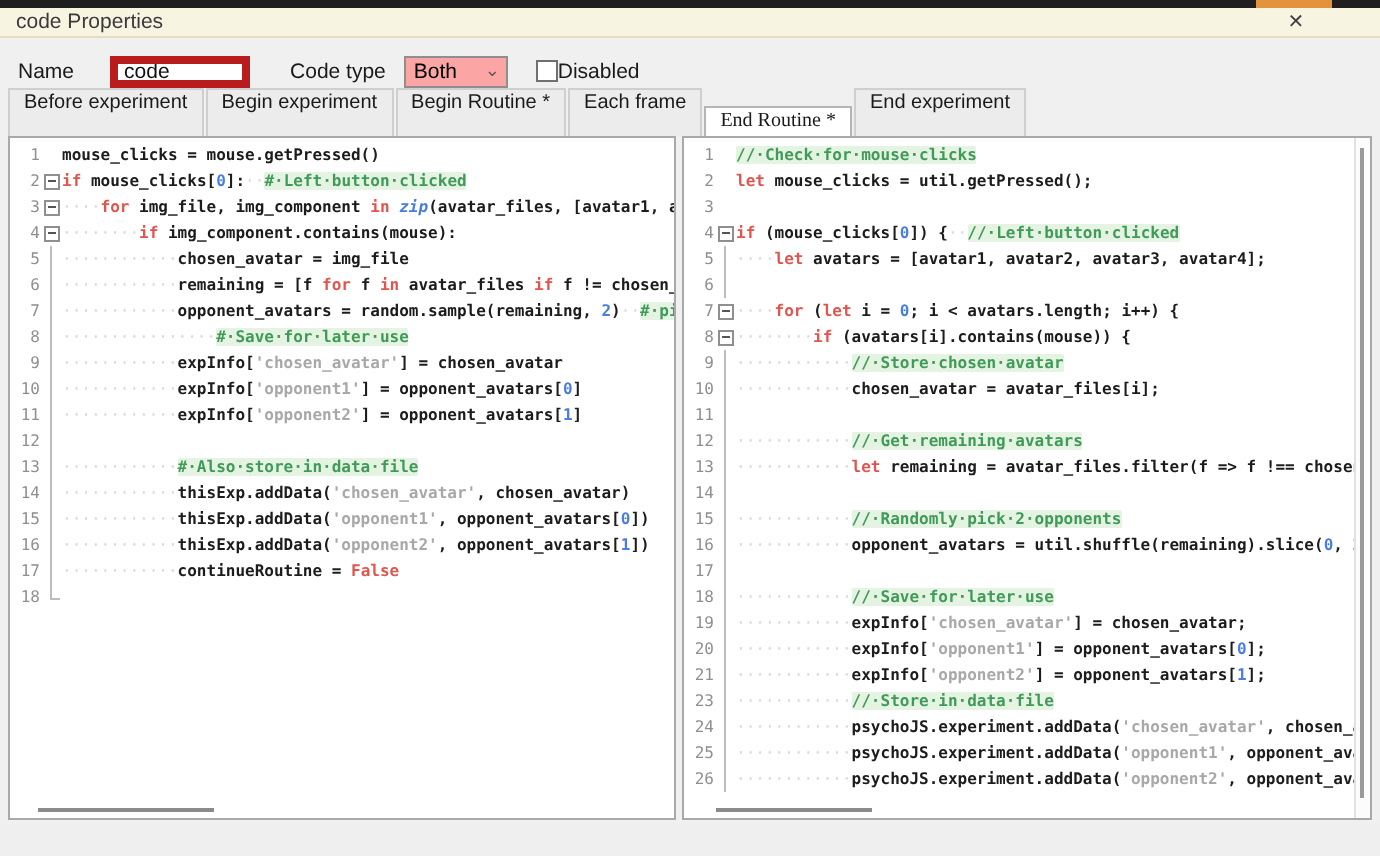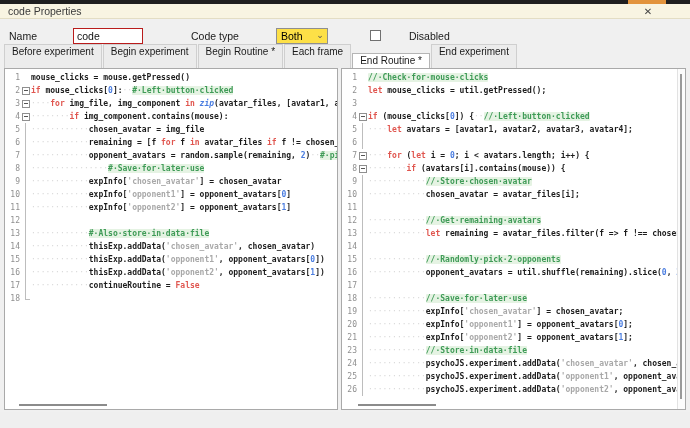--- a/index.html
+++ b/index.html
@@ -11,37 +11,37 @@
   .top-strip .orange { position:absolute; left:628px; top:0; width:38px; height:4px; background:#e2933c; }
 
   
   .titlebar { position:absolute; left:0; top:4px; width:690px; height:15px; background:#f8f4e2;
               border-bottom:1px solid #e3ddc4; display:flex; align-items:center; }
   .titlebar .title { font-size:10.5px; color:#3a3a3a; margin-left:8px; }
   .close-btn { position:absolute; left:640px; top:1px; width:16px; height:13px; text-align:center;
                font-size:10px; color:#444; line-height:13px; cursor:pointer; }
 
   
-  .form-row { position:absolute; left:0; top:19px; width:690px; height:33px; display:flex; align-items:center;gap:28px; }
+  .form-row { position:absolute; left:0; top:19px; width:690px; height:33px; display:flex; align-items:center; }
   .lbl { font-size:10.5px; color:#1a1a1a; }
   .name-lbl { margin-left:9px; }
-  .name-input { margin-left:8px; width:70px; height:16px; border:1px solid #b91c1c; background:#fff;
+  .name-input { margin-left:18px; width:70px; height:16px; border:4px solid #b91c1c; background:#fff;
                 font-size:10.5px; font-family:"Liberation Sans",sans-serif; padding:0 3px; color:#111; }
   .type-lbl { margin-left:20px; }
-  .select { margin-left:9px; width:52px; height:16px; border:1px solid #8f8f8f; background:#fde047;
+  .select { margin-left:9px; width:52px; height:16px; border:1px solid #8f8f8f; background:#fca5a5;
             font-size:10.5px; display:flex; align-items:center; padding-left:4px; position:relative; cursor:pointer;text-align:center; }
   .select .chev { position:absolute; right:3px; top:1px; font-size:9px; color:#555; }
   .checkbox { margin-left:14px; width:11px; height:11px; border:1px solid #707070; background:#fff; cursor:pointer; }
   .chk-lbl { margin-left:0; }
 
   
   .tabbar { position:absolute; left:4px; top:53px; width:682px; height:15px; display:flex; align-items:flex-end; }
   .tab { font-size:10px; color:#1a1a1a; padding:1px 7px 1px 7px; background:#ececec;
          border:1px solid #cfcfcf; border-bottom:none; height:24px; line-height:12px; cursor:pointer; margin-right:1px; }
-  .tab.active { background:#fff; height:15px; border-color:#b5b5b5; position:relative; z-index:2; }
+  .tab.active { background:#fff; height:15px; border-color:#b5b5b5; position:relative; z-index:2;font-family:Liberation Serif, serif; }
 
   
   .code-wrap { position:absolute; left:4px; top:68px; width:682px; height:342px; display:flex; }
   .panel { background:#fff; border:1px solid #a9a9a9; height:342px; overflow:hidden; position:relative; }
   .panel.left  { width:334px; }
   .panel.right { width:345px; margin-left:3px; }
   .lines { padding-top:2px; }
   .cl { display:flex; height:13px; line-height:13px; font-family:"DejaVu Sans Mono", monospace; font-size:8px; white-space:pre; }
   .ln { flex:0 0 16px; text-align:right; color:#8f8f8f; padding-right:1px; font-weight:normal; }
   .fold { flex:0 0 10px; position:relative; height:13px; }

